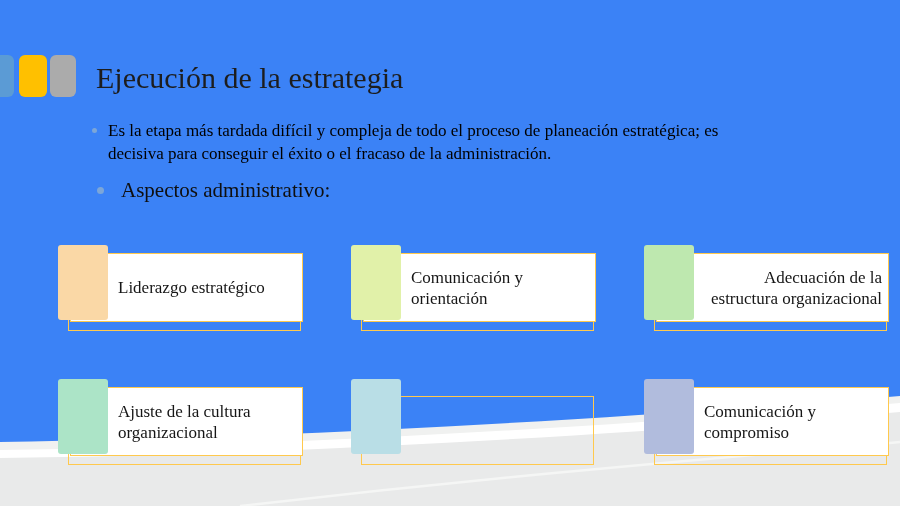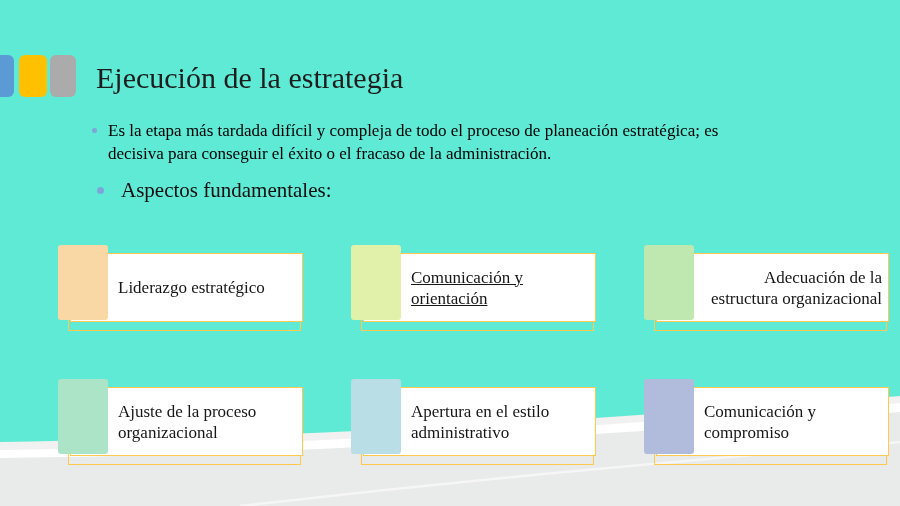--- a/index.html
+++ b/index.html
@@ -1,17 +1,17 @@
 <!DOCTYPE html>
 <html><head>
 <meta charset="utf-8">
 <style>
   html,body{margin:0;padding:0;background:#fff;}
   .slide{
-    position:relative;width:900px;height:506px;background:#5eead4;
+    position:relative;width:900px;height:506px;background:#3b82f6;
     overflow:hidden;font-family:"Liberation Serif","DejaVu Serif",serif;
   }
   
   .decor-sq{position:absolute;top:55px;height:42px;border-radius:6px;}
   .decor-sq.s1{left:-9px;width:23px;}
   .decor-sq.s2{left:19px;width:28px;}
   .decor-sq.s3{left:50px;width:26px;}
   
   .title{position:absolute;left:96px;top:61px;font-size:30px;color:#1d1d1d;white-space:nowrap;}
   
@@ -49,61 +49,58 @@
   <div class="decor-sq s1" style="background-color: rgb(91, 155, 213);"></div>
   <div class="decor-sq s2" style="background-color: rgb(255, 192, 0);"></div>
   <div class="decor-sq s3" style="background-color: rgb(171, 171, 171);"></div>
 
   <div class="title">Ejecución de la estrategia</div>
 
   <span class="bullet-dot dot1" style="background-color: rgb(124, 166, 216);"></span>
   <div class="bullet-intro">Es la etapa más tardada difícil y compleja de todo el proceso de planeación estratégica;  es decisiva para conseguir el éxito o el fracaso de la administración.</div>
 
   <span class="bullet-dot dot2" style="background-color: rgb(124, 166, 216);"></span>
-  <div class="bullet-aspects">Aspectos fundamentales:</div>
+  <div class="bullet-aspects">Aspectos administrativo:</div>
 
   <div class="items">
 
     <div class="item">
       <div class="back" style="border-color: rgb(255, 201, 77);"></div>
       <div class="box" style="border-color: rgb(255, 201, 77);">
         <span>Liderazgo estratégico</span>
       </div>
       <div class="chip" style="background-color: rgb(250, 216, 166);"></div>
     </div>
 
     <div class="item">
       <div class="back" style="border-color: rgb(255, 201, 77);"></div>
-      <div class="box" style="border-color: rgb(255, 201, 77); text-decoration: underline;">
+      <div class="box" style="border-color: rgb(255, 201, 77);">
         <span>Comunicación y orientación</span>
       </div>
       <div class="chip" style="background-color: rgb(225, 241, 169);"></div>
     </div>
 
     <div class="item">
       <div class="back" style="border-color: rgb(255, 201, 77);"></div>
       <div class="box" style="border-color: rgb(255, 201, 77); text-align: right;">
         <span>Adecuación de la estructura organizacional</span>
       </div>
       <div class="chip" style="background-color: rgb(190, 232, 175);"></div>
     </div>
 
     <div class="item">
       <div class="back" style="border-color: rgb(255, 201, 77);"></div>
       <div class="box" style="border-color: rgb(255, 201, 77);">
-        <span>Ajuste de la proceso organizacional</span>
+        <span>Ajuste de la cultura organizacional</span>
       </div>
       <div class="chip" style="background-color: rgb(172, 228, 199);"></div>
     </div>
 
     <div class="item">
       <div class="back" style="border-color: rgb(255, 201, 77);"></div>
-      <div class="box" style="border-color: rgb(255, 201, 77);">
-        <span>Apertura en el estilo administrativo</span>
-      </div>
       <div class="chip" style="background-color: rgb(185, 222, 230);"></div>
     </div>
 
     <div class="item">
       <div class="back" style="border-color: rgb(255, 201, 77);"></div>
       <div class="box" style="border-color: rgb(255, 201, 77);">
         <span>Comunicación y compromiso</span>
       </div>
       <div class="chip" style="background-color: rgb(177, 188, 221);"></div>
     </div>

